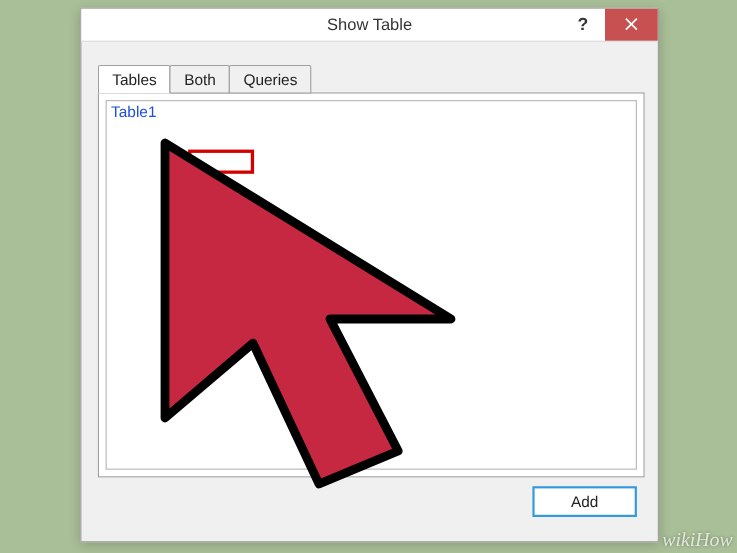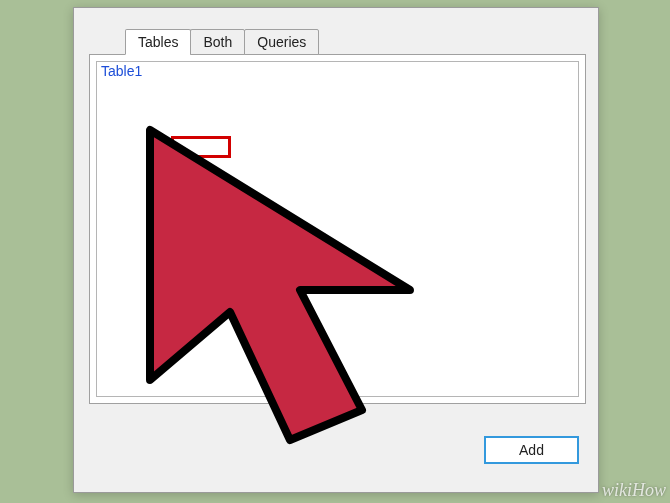--- a/index.html
+++ b/index.html
@@ -75,21 +75,20 @@
     background: #f0f0f0;
     margin-right: -1px;
     color: #222;
     font-size: 14px;
     border-top-left-radius: 2px;
     border-top-right-radius: 2px;
   }
   .tab.active {
     background: #fff;
     border-bottom: 1px solid #fff;
-    margin-left: 36px;
   }
   .tab-panel {
     border: 1px solid #a0a0a0;
     background: #fff;
     width: 497px;
     height: 350px;
     padding: 6px;
   }
   .listbox {
     border: 1px solid #b5b5b5;
@@ -119,21 +118,21 @@
     left: 97px;
     top: 128px;
     width: 60px;
     height: 22px;
     pointer-events: none;
   }
   .button-row {
     display: flex;
     justify-content: flex-end;
     gap: 14px;
-    margin-top: 32px;
+    margin-top: 8px;
     padding-right: 4px;
   }
   .btn {
     width: 95px;
     height: 28px;
     background: #f2f2f2;
     border: 1px solid #9c9c9c;
     display: flex;
     align-items: center;
     justify-content: center;
@@ -159,20 +158,36 @@
     font-style: italic;
     font-size: 18px;
     text-shadow: 0 0 3px rgba(0,0,0,0.4);
     margin-top: 37px;
   }
 </style>
 </head>
 <body>
 
 <div class="dialog">
+  <div class="titlebar">
+    <div class="title">Show Table</div>
+    <div class="tb-buttons">
+      <div class="help-btn">
+        <span>?</span>
+      </div>
+      <div class="close-btn">
+        <span>
+          <svg viewBox="0 0 12 12">
+              <line x1="1" y1="1" x2="11" y2="11" stroke="#fff" stroke-width="1.6"></line>
+              <line x1="11" y1="1" x2="1" y2="11" stroke="#fff" stroke-width="1.6"></line>
+            </svg>
+        </span>
+      </div>
+    </div>
+  </div>
 
   <div class="dialog-body">
     <div class="tab-strip">
       <div class="tab active">
         <span>Tables</span>
       </div>
       <div class="tab">
         <span>Both</span>
       </div>
       <div class="tab">

